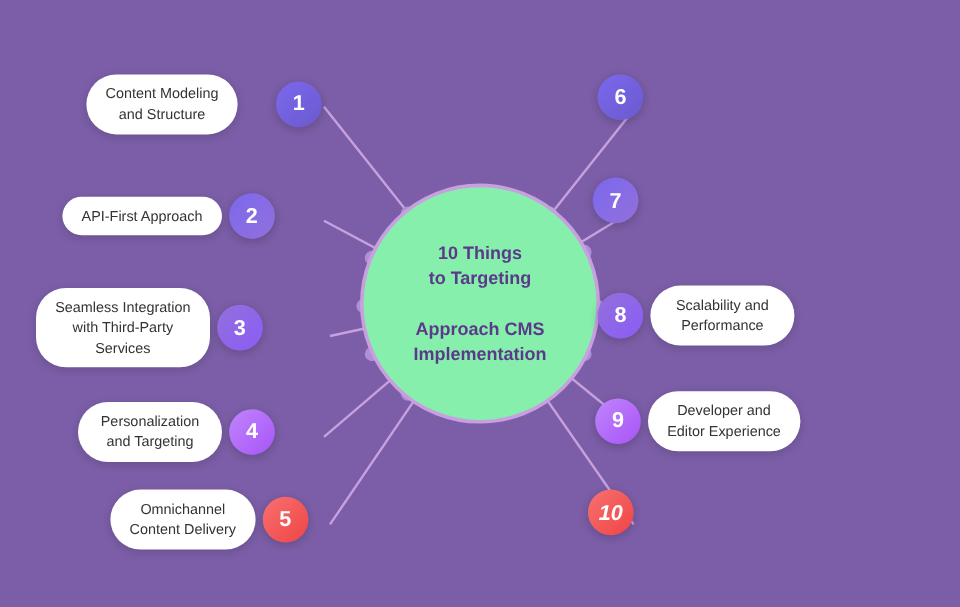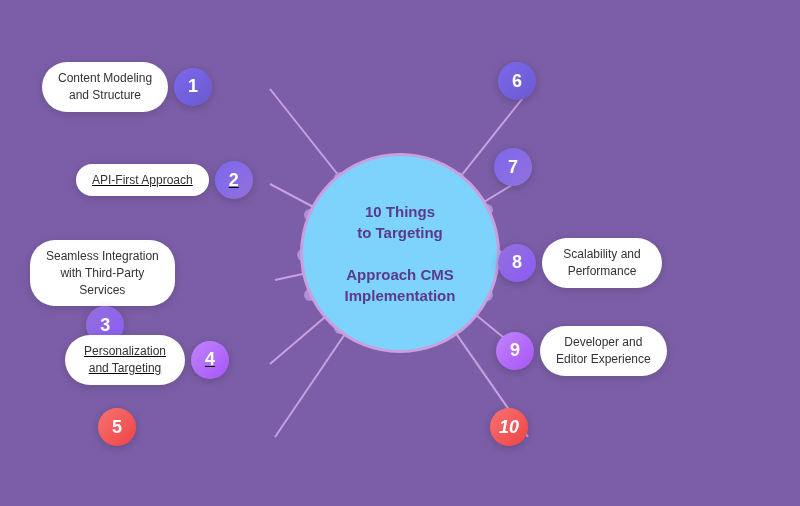--- a/index.html
+++ b/index.html
@@ -24,21 +24,21 @@
       width: 800px;
       height: 506px;
       pointer-events: none;
     }
 
     .center-circle {
       position: absolute;
       width: 200px;
       height: 200px;
       border-radius: 50%;
-      background: #7dd3fc;
+      background: #86efac;
       border: 3px solid #C8A0E0;
       display: flex;
       align-items: center;
       justify-content: center;
       text-align: center;
       left: 50%;
       top: 50%;
       transform: translate(-50%, -50%);
       z-index: 10;
       padding: 15px;
@@ -158,41 +158,42 @@
   <div class="center-circle">
     <div class="center-text">
       <span>10 Things</span><br>
       <span>to Targeting</span><br>
       <br>
       <span>Approach CMS</span><br>
       <span>Implementation</span>
     </div>
   </div>
 
-  <div class="item left" style="left:42px;top:62px;">
+  <div class="item left" style="left:72px;top:62px;gap:26px;">
     <div class="pill">Content Modeling<br>and Structure</div>
     <div class="number-badge badge-1">1</div>
   </div>
 
-  <div class="item left" style="left:76px;top:161px;text-decoration:underline;">
+  <div class="item left" style="left:52px;top:161px;">
     <div class="pill">API-First Approach</div>
     <div class="number-badge badge-2">2</div>
   </div>
 
-  <div class="item left" style="left:30px;top:240px;flex-direction:column;">
+  <div class="item left" style="left:30px;top:240px;">
     <div class="pill">Seamless Integration<br>with Third-Party<br>Services</div>
     <div class="number-badge badge-3">3</div>
   </div>
 
-  <div class="item left" style="left:65px;top:335px;text-decoration:underline;">
+  <div class="item left" style="left:65px;top:335px;">
     <div class="pill">Personalization<br>and Targeting</div>
     <div class="number-badge badge-4">4</div>
   </div>
 
   <div class="item left" style="left:92px;top:408px;">
+    <div class="pill">Omnichannel<br>Content Delivery</div>
     <div class="number-badge badge-5">5</div>
   </div>
 
   <div class="item right" style="left:498px;top:62px;">
     <div class="number-badge badge-6">6</div>
   </div>
 
   <div class="item right" style="left:494px;top:148px;">
     <div class="number-badge badge-7">7</div>
   </div>

